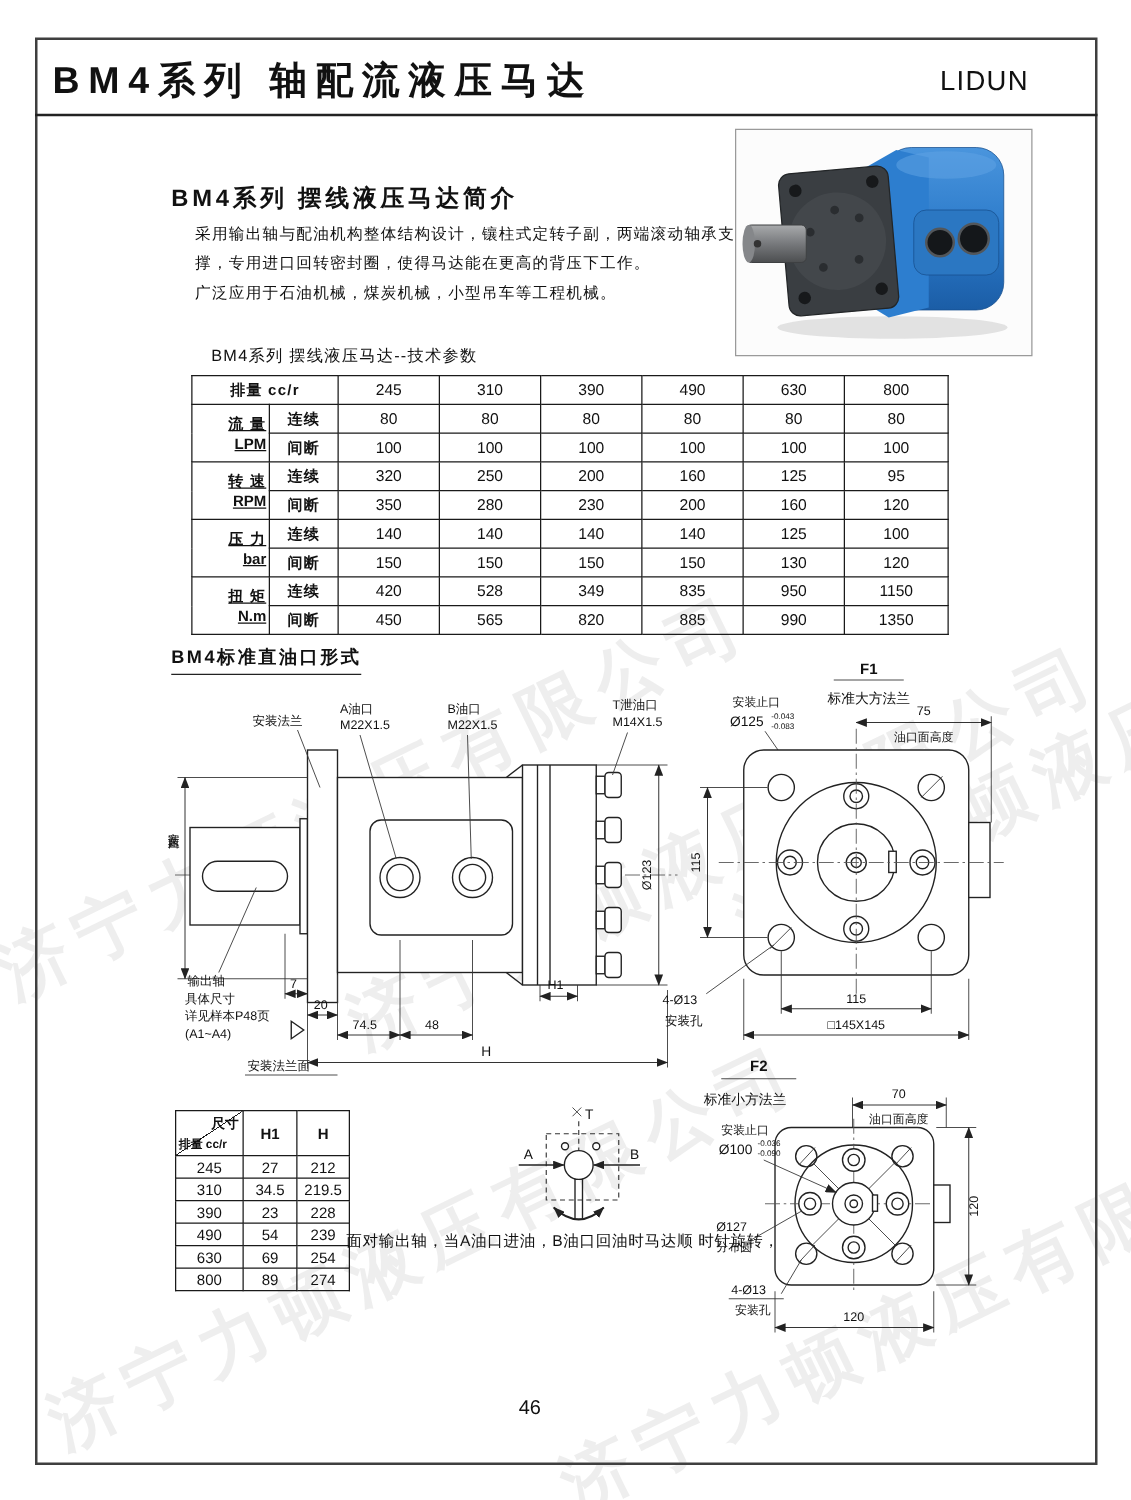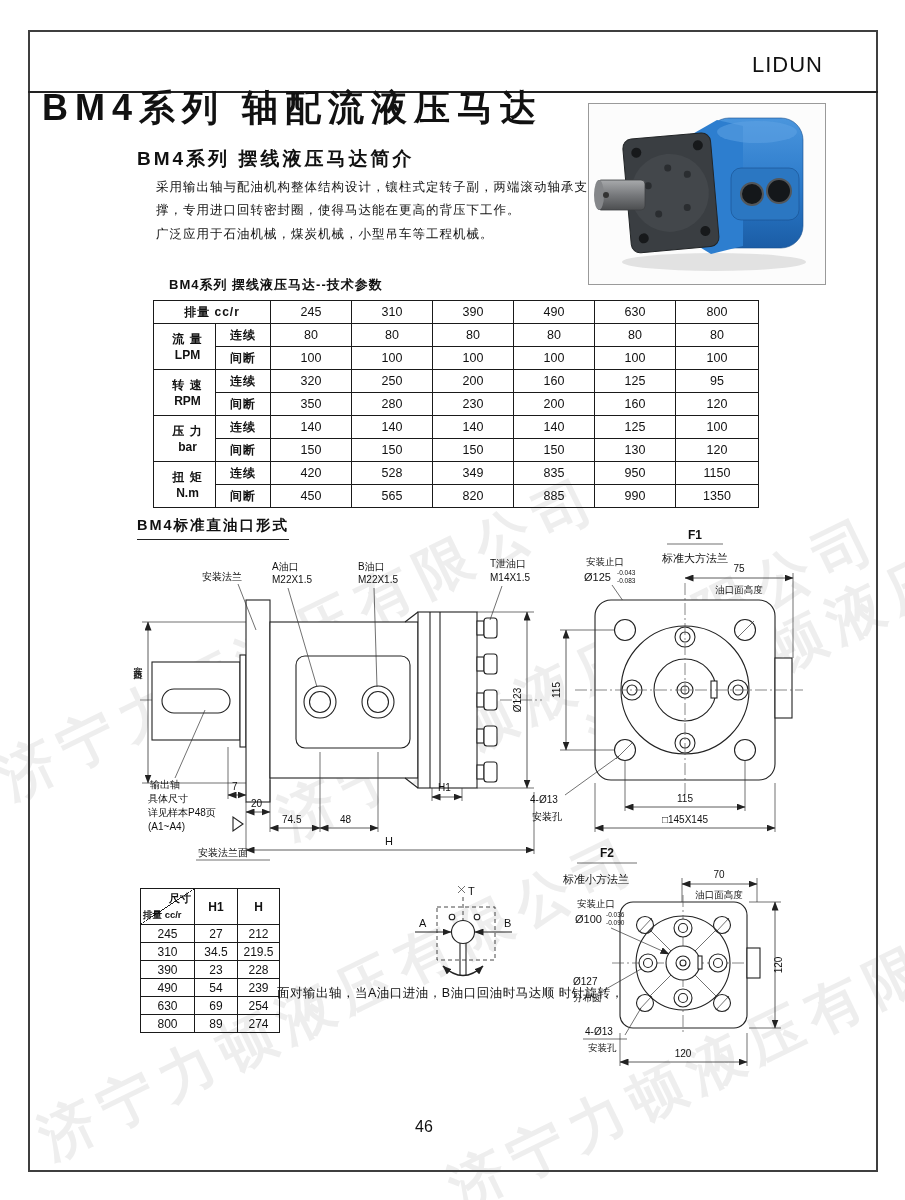--- a/index.html
+++ b/index.html
@@ -2,35 +2,35 @@
 <html><head>
 <meta charset="utf-8">
 <style>
   html,body{margin:0;padding:0;background:#fff;}
   .page{position:relative;width:905px;height:1200px;background:#fff;overflow:hidden;
         font-family:"Liberation Sans",sans-serif;color:#111;}
   
   .outer-frame{position:absolute;left:28px;top:30px;width:846px;height:1138px;border:2px solid #3f3f3f;}
   .hdr-line{position:absolute;left:28px;top:91px;width:850px;height:2px;background:#222;}
   
-  .doc-title{position:absolute;left:42px;top:44px;font-size:36px;font-weight:bold;letter-spacing:7px;margin-top:40px;}
+  .doc-title{position:absolute;left:42px;top:44px;font-size:30px;font-weight:bold;letter-spacing:7px;}
   .brand{position:absolute;left:752px;top:52px;font-size:22px;letter-spacing:1px;font-weight:500;}
   
   .photo{position:absolute;left:588px;top:103px;width:236px;height:180px;border:1px solid #9a9a9a;background:#fcfcfc;}
   
   .intro-title{position:absolute;left:137px;top:146px;font-size:19px;font-weight:bold;letter-spacing:3px;}
   .intro-text{position:absolute;left:156px;top:176px;width:455px;font-size:12.5px;line-height:23px;letter-spacing:1px;}
   .intro-text p{margin:0 0 1px 0;}
-  .spec-title{position:absolute;left:153px;top:276px;font-size:13px;font-weight:bold;letter-spacing:1px;padding-left:16px;}
+  .spec-title{position:absolute;left:153px;top:276px;font-size:13px;font-weight:normal;letter-spacing:1px;padding-left:16px;}
   
   table{border-collapse:collapse;}
   .spec-table{position:absolute;left:153px;top:300px;width:605px;table-layout:fixed;}
   .spec-table td{border:1px solid #1a1a1a;text-align:center;font-size:12.5px;height:22px;padding:0 2px;}
   .spec-table td.name{font-weight:bold;font-size:12px;letter-spacing:1px;}
-  .spec-table td.gname{text-align:center;padding-left:8px;font-weight:bold;}
+  .spec-table td.gname{text-align:right;padding-left:8px;font-weight:bold;text-decoration:underline;}
   .spec-table td.gname .unit{font-weight:bold;letter-spacing:0;}
   .spec-table td.num{font-weight:normal;}
   
   .drawing-title{position:absolute;left:137px;top:516px;font-size:14.5px;font-weight:bold;letter-spacing:2px;
                  padding-bottom:4px;border-bottom:1.5px solid #222;}
   svg{position:absolute;overflow:visible;}
   #sv-main{left:130px;top:540px;}
   #sv-f1{left:520px;top:525px;}
   #sv-f2{left:555px;top:845px;}
   #sv-sym{left:415px;top:865px;}

